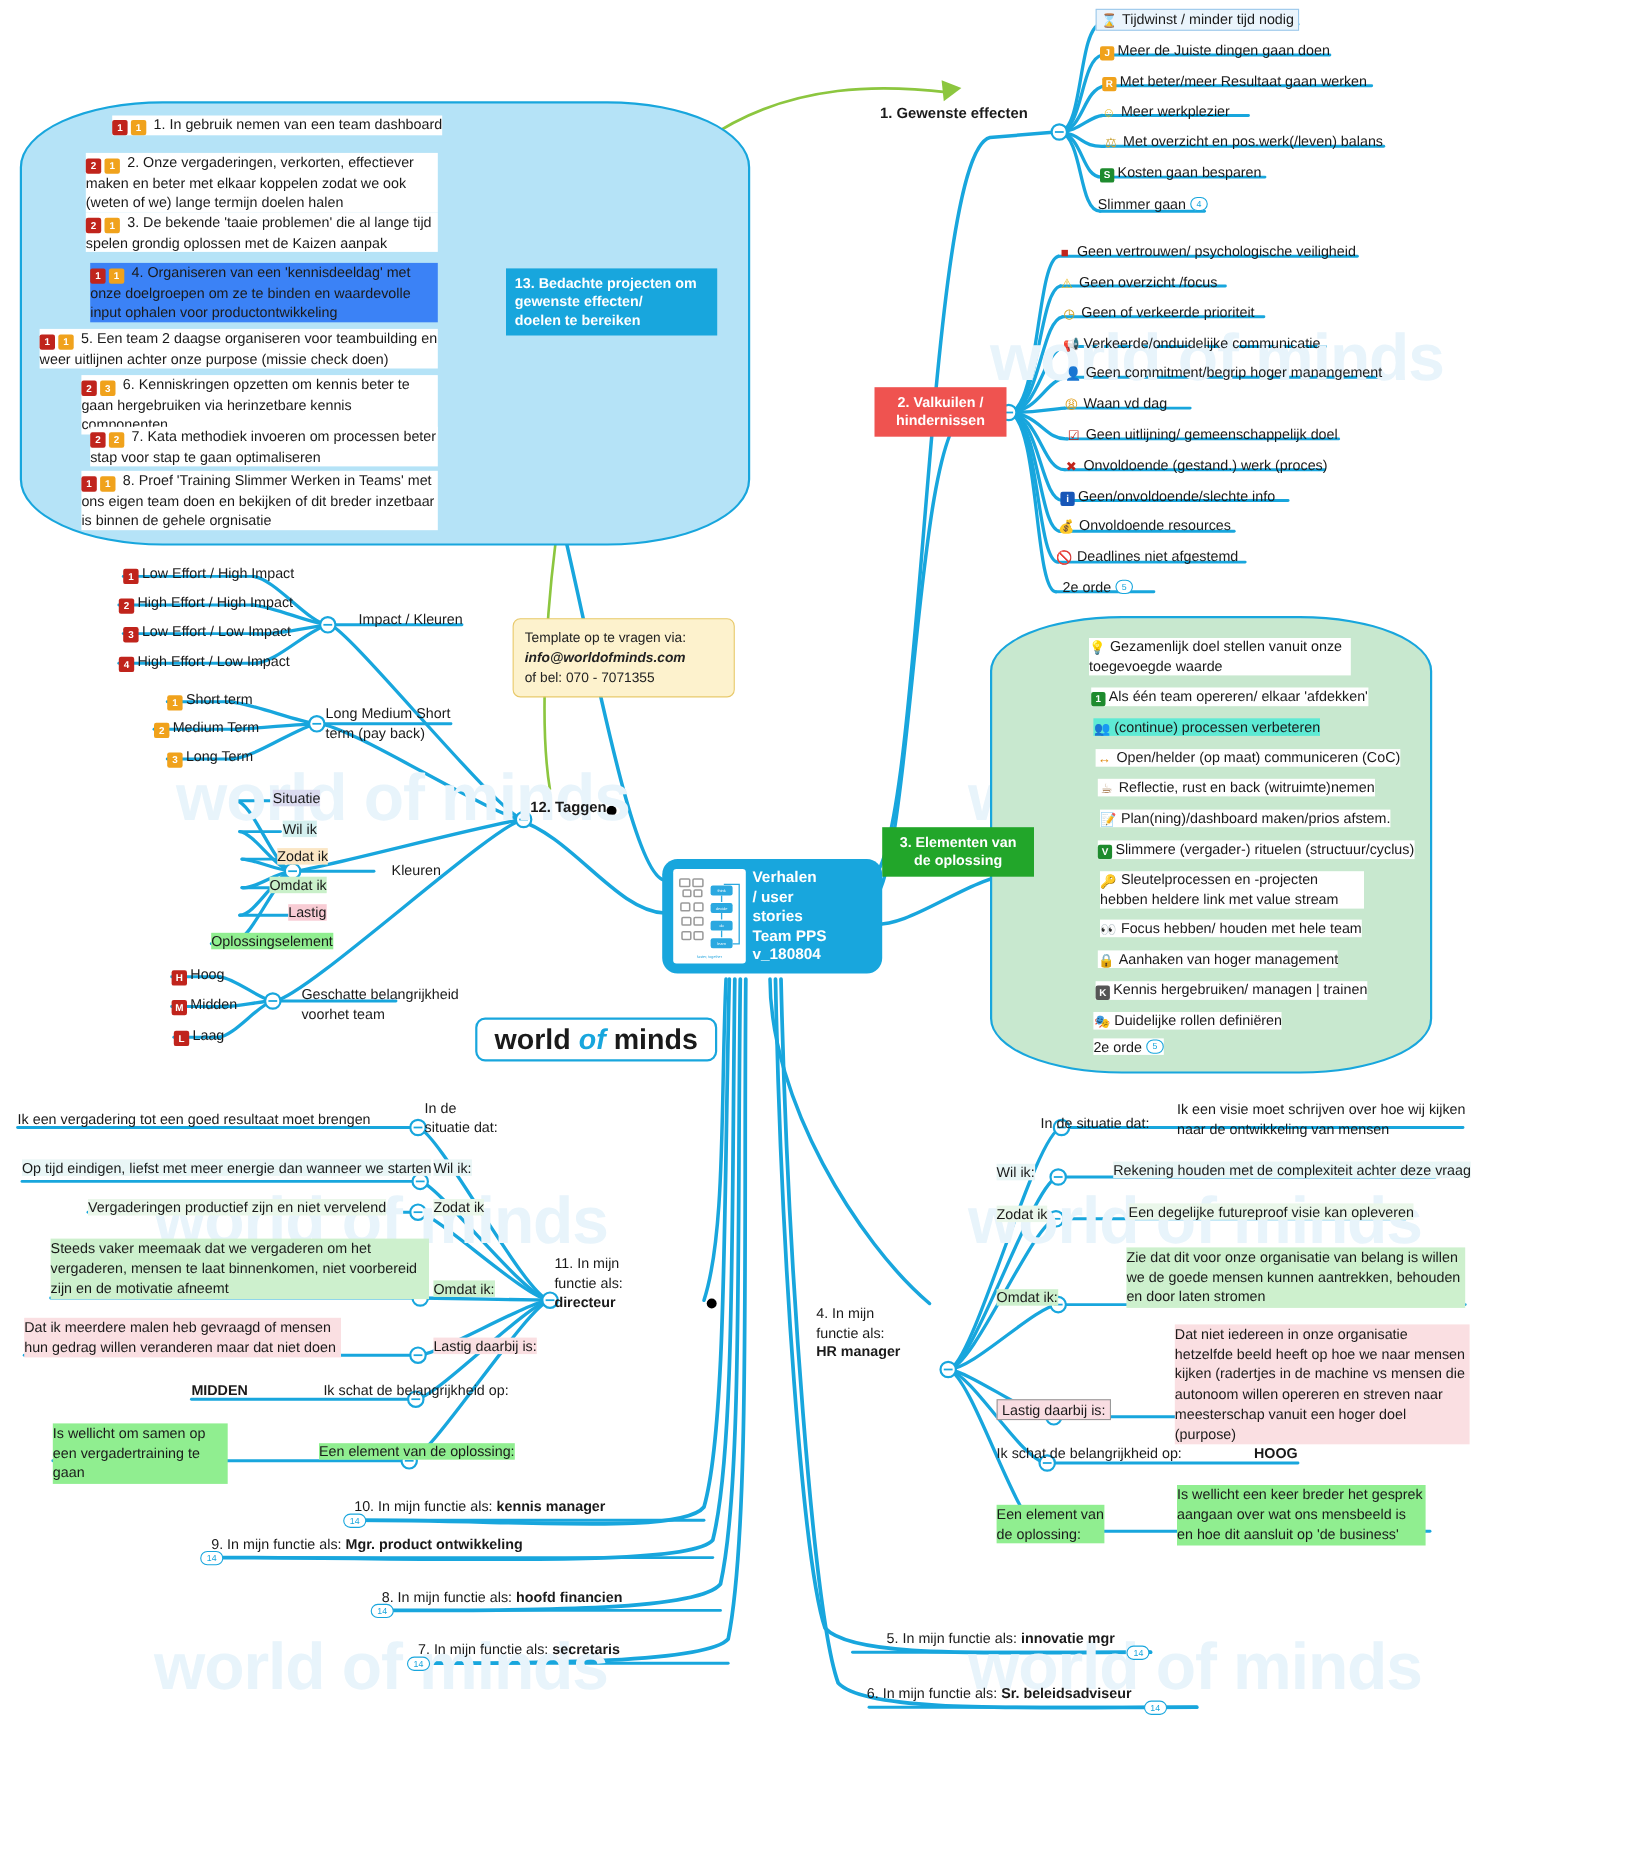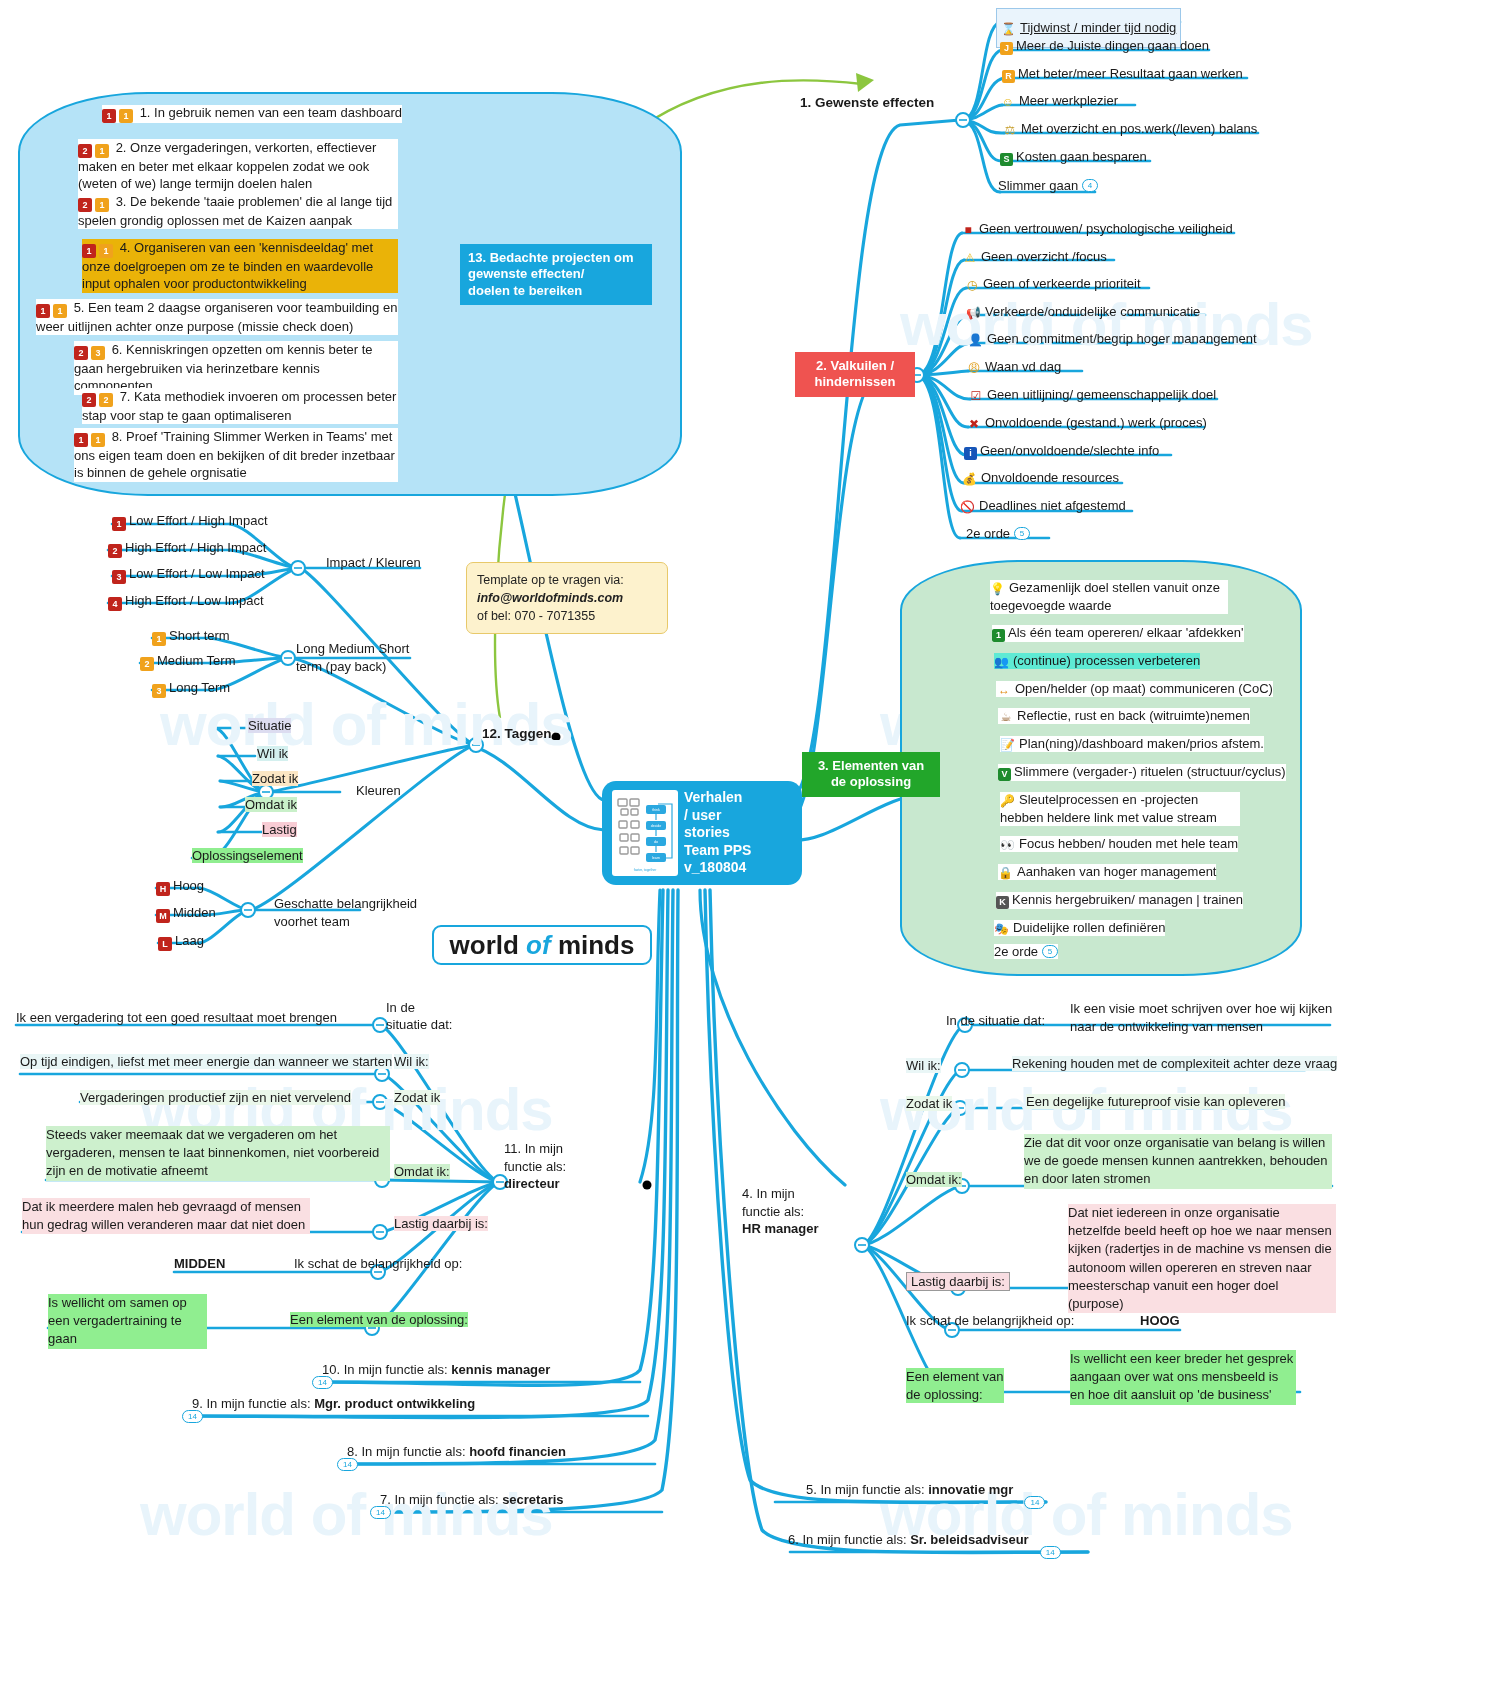--- a/index.html
+++ b/index.html
@@ -360,21 +360,21 @@
 <div style="position:absolute;left:18px;top:92px;width:660px;height:400px;background:#b5e3f7;
             border:2px solid #18a6dd;border-radius:130px/60px;"></div>
 
 <div style="position:absolute;left:900px;top:560px;width:398px;height:412px;background:#c8e8cf;
             border:2px solid #18a6dd;border-radius:120px/50px;"></div>
 
 <div class="node" style="left:800px;top:95px;font-size:13.5px;">
   <span class="b">1. Gewenste effecten</span>
 </div>
 
-<div class="node" style="left:996px;top:8px;border:1px solid #9cc8ea;background:#eaf4fc;padding:11px 4px;text-decoration:underline;">
+<div class="node" style="left:996px;top:8px;border:1px solid #9cc8ea;background:#eaf4fc;padding:1px 4px;">
   <span class="emoji">⌛</span><span>Tijdwinst / minder tijd nodig</span>
 </div>
 <div class="node" style="left:1000px;top:38px;">
   <span class="ico ico-o">J</span><span>Meer de Juiste dingen gaan doen</span>
 </div>
 <div class="node" style="left:1002px;top:66px;">
   <span class="ico ico-o">R</span><span>Met beter/meer Resultaat gaan werken</span>
 </div>
 <div class="node" style="left:1000px;top:93px;">
   <span class="emoji" style="color:#e8b71a;">☺</span><span>Meer werkplezier</span>
@@ -440,21 +440,21 @@
   <span>1. In gebruik nemen van een team dashboard</span>
 </div>
 <div class="node wrap" style="left:78px;top:139px;width:320px;background:#fff;line-height:1.34;">
   <span class="prio" style="background:#c0241c;">2</span><span class="prio" style="background:#f0a21c;">1</span>
   <span>2. Onze vergaderingen, verkorten, effectiever maken en beter met elkaar koppelen zodat we ook (weten of we) lange termijn doelen halen</span>
 </div>
 <div class="node wrap" style="left:78px;top:193px;width:320px;background:#fff;line-height:1.34;">
   <span class="prio" style="background:#c0241c;">2</span><span class="prio" style="background:#f0a21c;">1</span>
   <span>3. De bekende 'taaie problemen' die al lange tijd spelen grondig oplossen met de Kaizen aanpak</span>
 </div>
-<div class="node wrap" style="left:82px;top:239px;width:316px;background:#eab308;line-height:1.34;">
+<div class="node wrap" style="left:82px;top:239px;width:316px;background:#3b82f6;line-height:1.34;">
   <span class="prio" style="background:#c0241c;">1</span><span class="prio" style="background:#f0a21c;">1</span>
   <span>4. Organiseren van een 'kennisdeeldag' met onze doelgroepen om ze te binden en waardevolle input ophalen voor productontwikkeling</span>
 </div>
 <div class="node wrap" style="left:36px;top:299px;width:362px;background:#fff;line-height:1.34;">
   <span class="prio" style="background:#c0241c;">1</span><span class="prio" style="background:#f0a21c;">1</span>
   <span>5. Een team 2 daagse organiseren voor teambuilding en weer uitlijnen achter onze purpose (missie check doen)</span>
 </div>
 <div class="node wrap" style="left:74px;top:341px;width:324px;background:#fff;line-height:1.34;">
   <span class="prio" style="background:#c0241c;">2</span><span class="prio" style="background:#f0a21c;">3</span>
   <span>6. Kenniskringen opzetten om kennis beter te gaan hergebruiken via herinzetbare kennis componenten</span>

